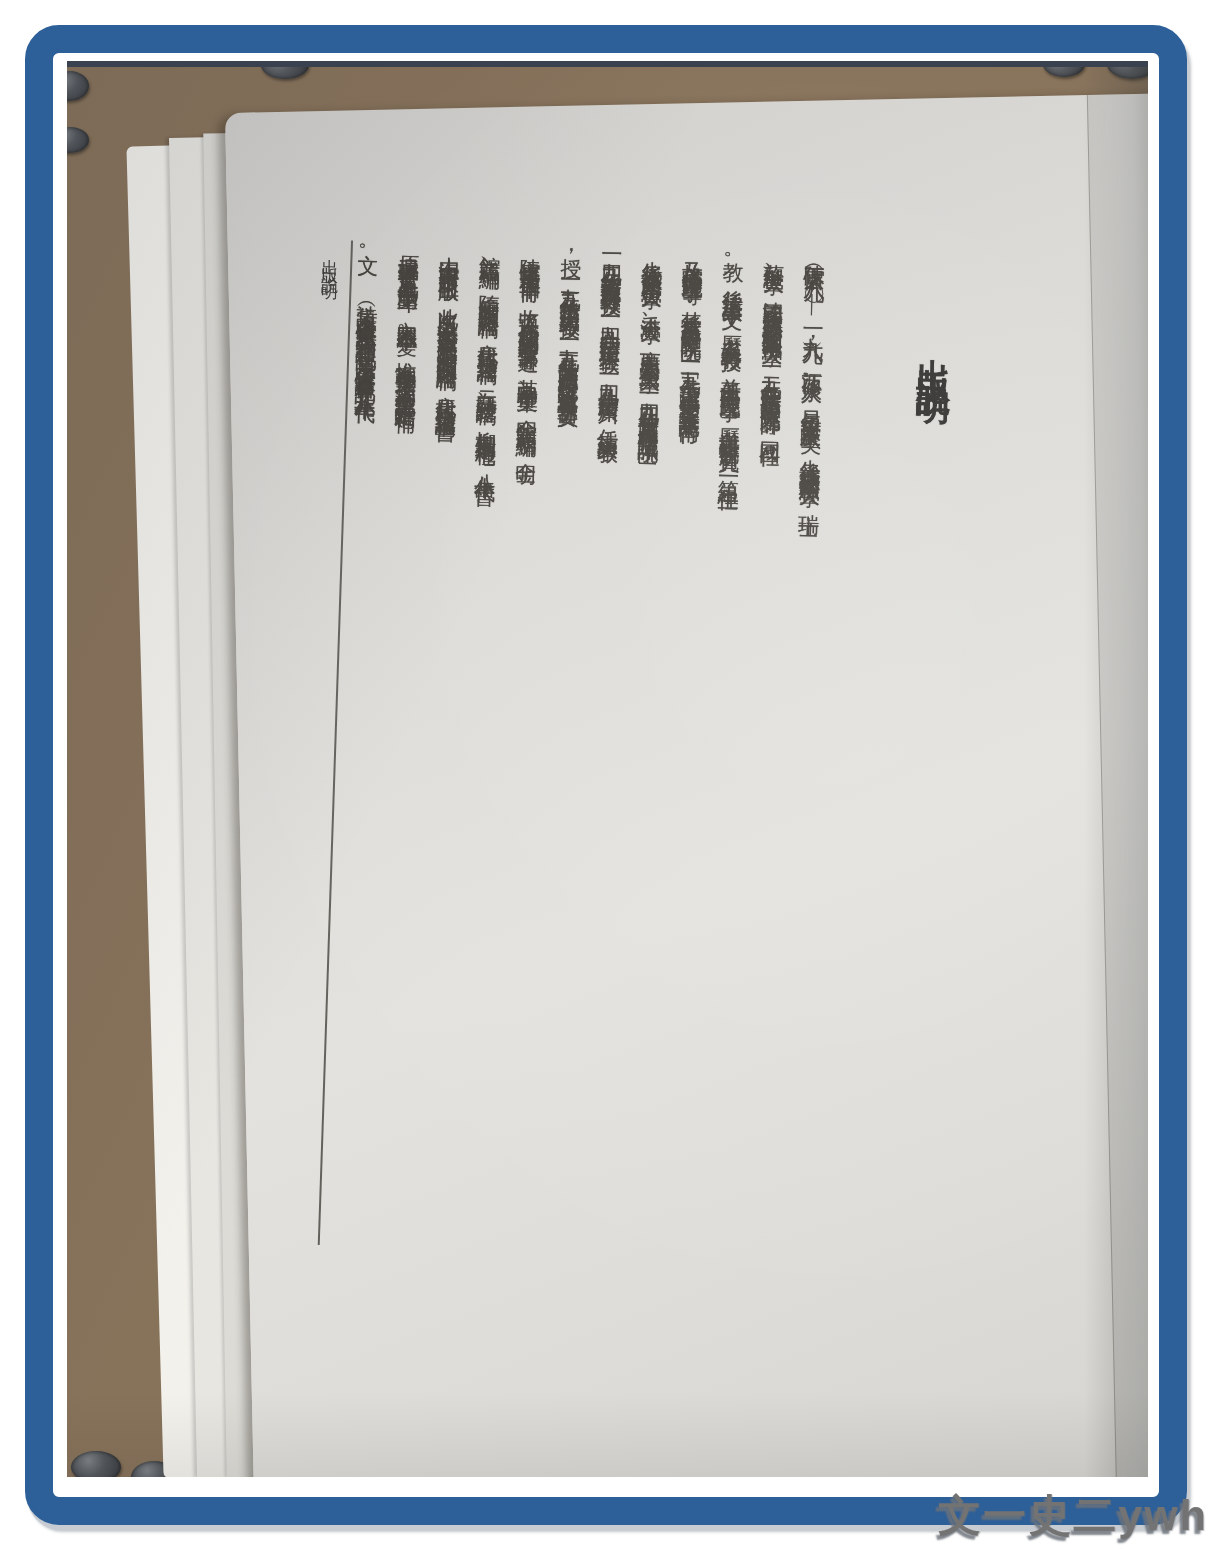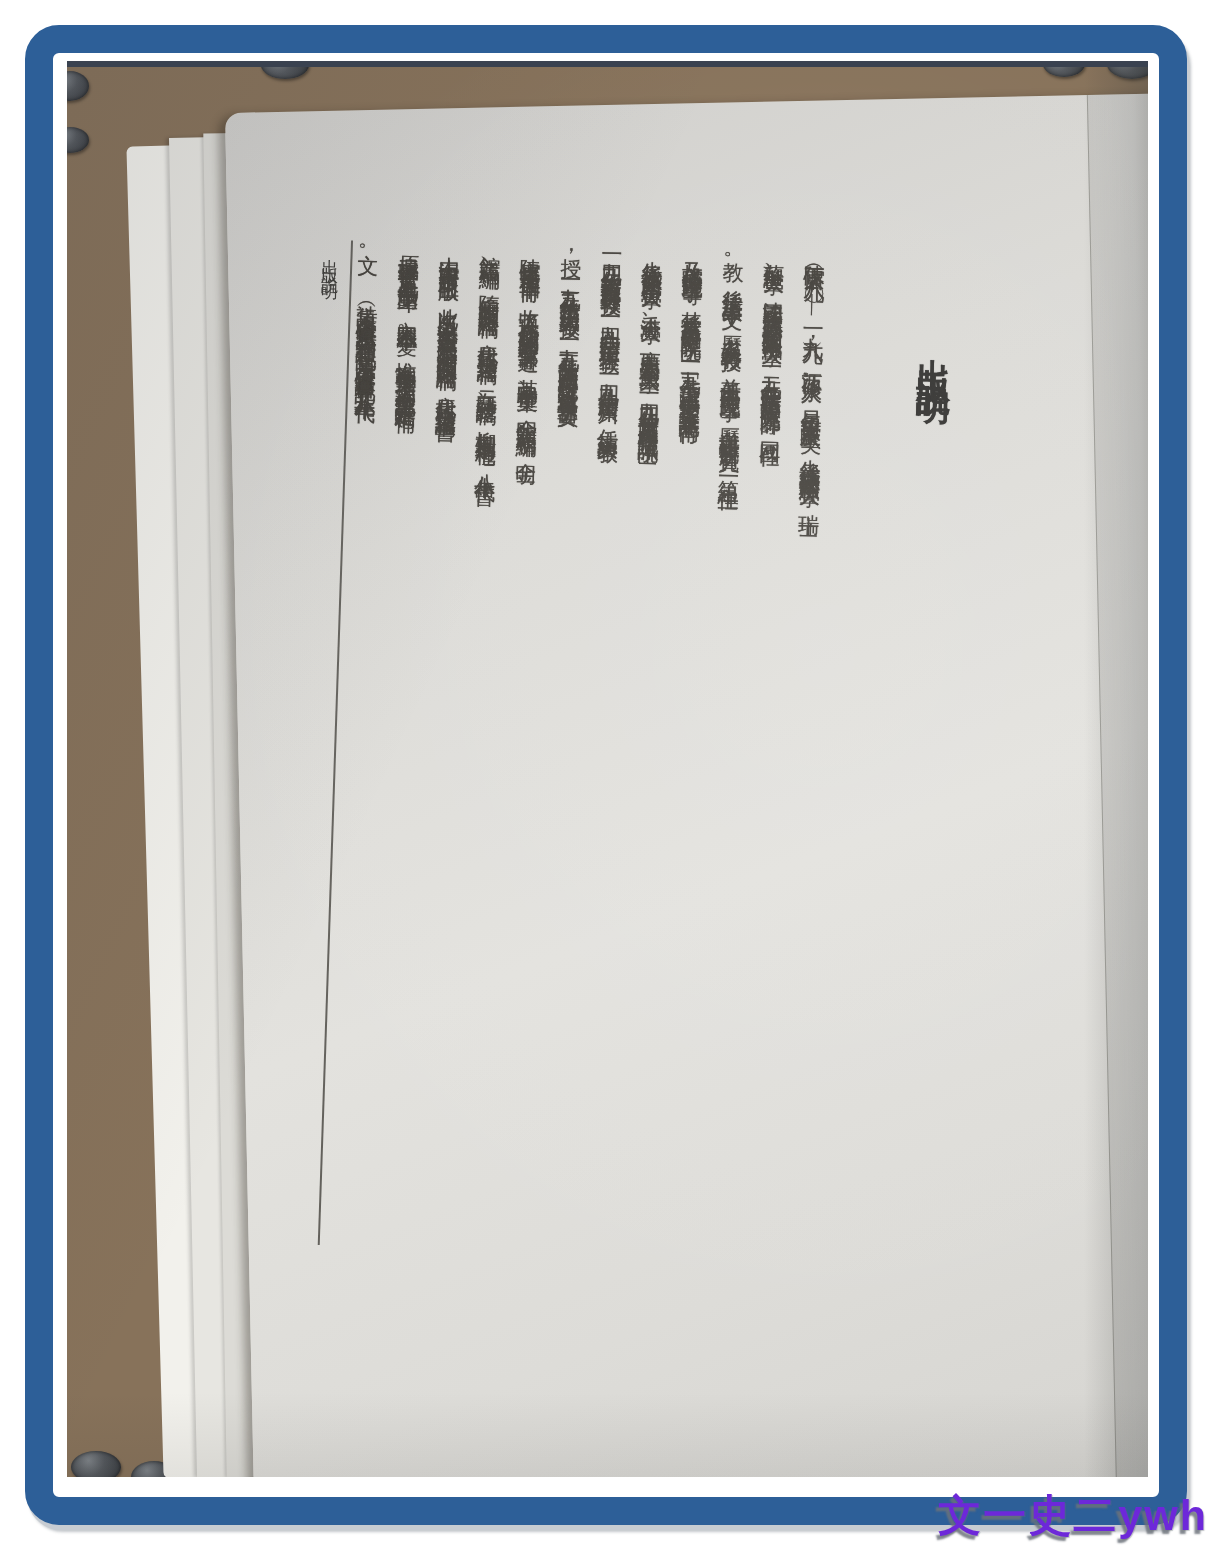--- a/index.html
+++ b/index.html
@@ -94,21 +94,21 @@
     background:
       linear-gradient(270deg, rgba(58,60,58,.30) 0px, rgba(58,60,58,0) 64px),
       linear-gradient(115deg, rgba(55,58,66,.13) 0%, rgba(0,0,0,0) 38%),
       linear-gradient(0deg, rgba(40,40,38,.08) 0%, rgba(0,0,0,0) 6%),
       radial-gradient(ellipse at 70% 42%, rgba(255,255,255,.10), rgba(0,0,0,0) 62%);
   }
   
   .watermark{
     position:absolute;right:4px;top:1487px;z-index:9;
     font-family:"Liberation Sans","DejaVu Sans",sans-serif;
-    font-size:43px;font-weight:bold;letter-spacing:2px;color:#6d28d9;
+    font-size:43px;font-weight:bold;letter-spacing:2px;color:#737373;
     text-shadow:-3px 4px 2px rgba(108,114,122,.85), 1px 1px 1px rgba(108,114,122,.4);
   }
 </style>
 </head>
 <body>
 
 <div class="frame"></div>
 
 <div class="photo">
 

